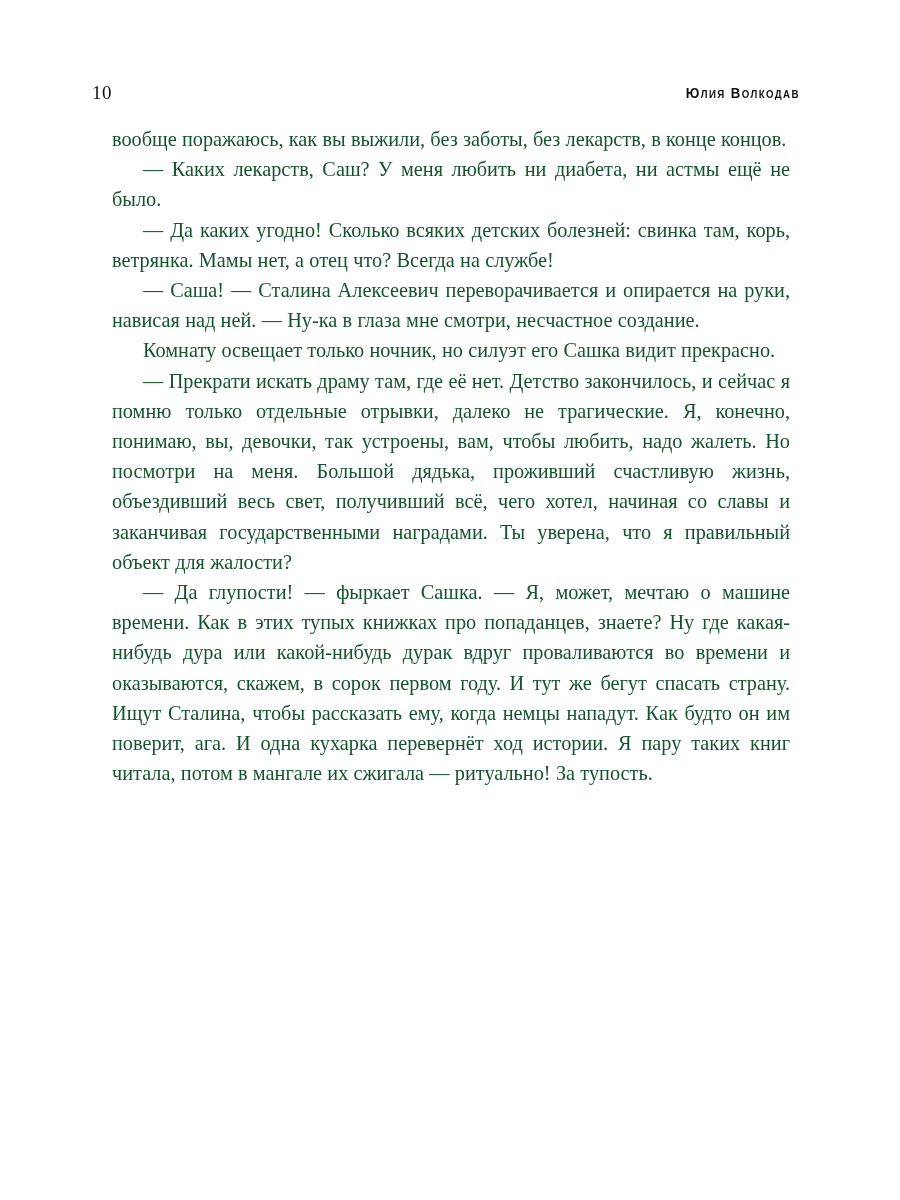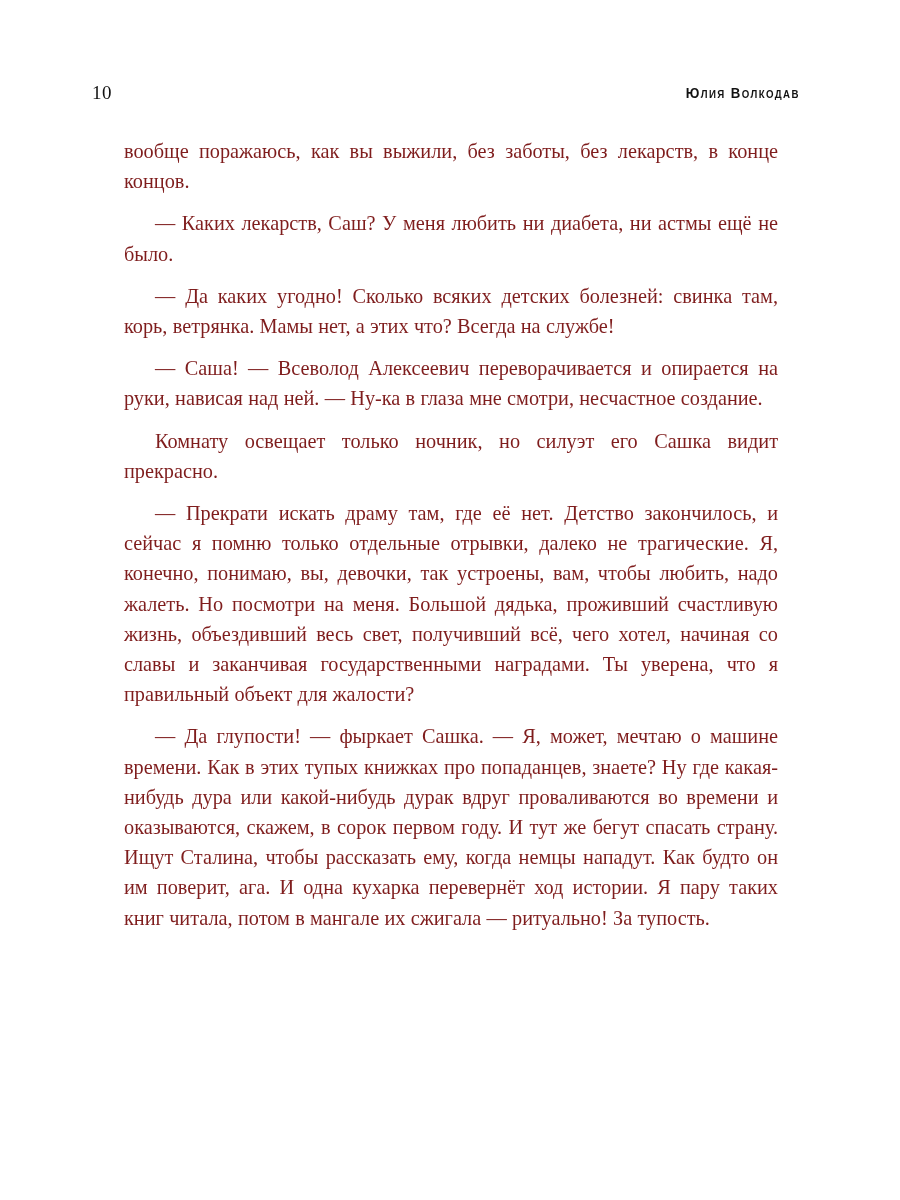--- a/index.html
+++ b/index.html
@@ -59,27 +59,27 @@
 
   
   .textblock {
     position: absolute;
     left: 112px;
     top: 124px;
     width: 678px;
   }
 
   .para {
-    margin: 12px;
+    margin: 0;
     font-size: 20.3px;
     line-height: 30.2px;
     text-align: justify;
     text-align-last: left;
     text-indent: 31px;
-    color: #7f1d1d;
+    color: #14532d;
     word-spacing: 0.2px;
     hyphens: manual;
     font-family: Liberation Serif, serif;
   }
 
   .para.no-indent {
     text-indent: 0;
   }
 </style>
 </head>
@@ -88,20 +88,20 @@
 <div class="page">
 
   <div class="running-head">
     <span class="folio">10</span>
     <span class="author-name">Юлия Волкодав</span>
   </div>
 
   <div class="textblock">
     <p class="para no-indent">вообще поражаюсь, как вы выжили, без заботы, без лекарств, в конце концов.</p>
     <p class="para">— Каких лекарств, Саш? У меня любить ни диабета, ни астмы ещё не было.</p>
-    <p class="para">— Да каких угодно! Сколько всяких детских болезней: свинка там, корь, ветрянка. Мамы нет, а этих что? Всегда на службе!</p>
-    <p class="para">— Саша! — Всеволод Алексеевич переворачивается и опирается на руки, нависая над ней. — Ну-ка в глаза мне смотри, несчастное создание.</p>
+    <p class="para">— Да каких угодно! Сколько всяких детских болезней: свинка там, корь, ветрянка. Мамы нет, а отец что? Всегда на службе!</p>
+    <p class="para">— Саша! — Сталина Алексеевич переворачивается и опирается на руки, нависая над ней. — Ну-ка в глаза мне смотри, несчастное создание.</p>
     <p class="para">Комнату освещает только ночник, но силуэт его Сашка видит прекрасно.</p>
     <p class="para">— Прекрати искать драму там, где её нет. Детство закончилось, и сейчас я помню только отдельные отрывки, далеко не трагические. Я, конечно, понимаю, вы, девочки, так устроены, вам, чтобы любить, надо жалеть. Но посмотри на меня. Большой дядька, проживший счастливую жизнь, объездивший весь свет, получивший всё, чего хотел, начиная со славы и заканчивая государственными наградами. Ты уверена, что я правильный объект для жалости?</p>
     <p class="para">— Да глупости! — фыркает Сашка. — Я, может, мечтаю о машине времени. Как в этих тупых книжках про попаданцев, знаете? Ну где какая-нибудь дура или какой-нибудь дурак вдруг проваливаются во времени и оказываются, скажем, в сорок первом году. И тут же бегут спасать страну. Ищут Сталина, чтобы рассказать ему, когда немцы нападут. Как будто он им поверит, ага. И одна кухарка перевернёт ход истории. Я пару таких книг читала, потом в мангале их сжигала — ритуально! За тупость.</p>
   </div>
 
 </div>
 
 </body></html>

